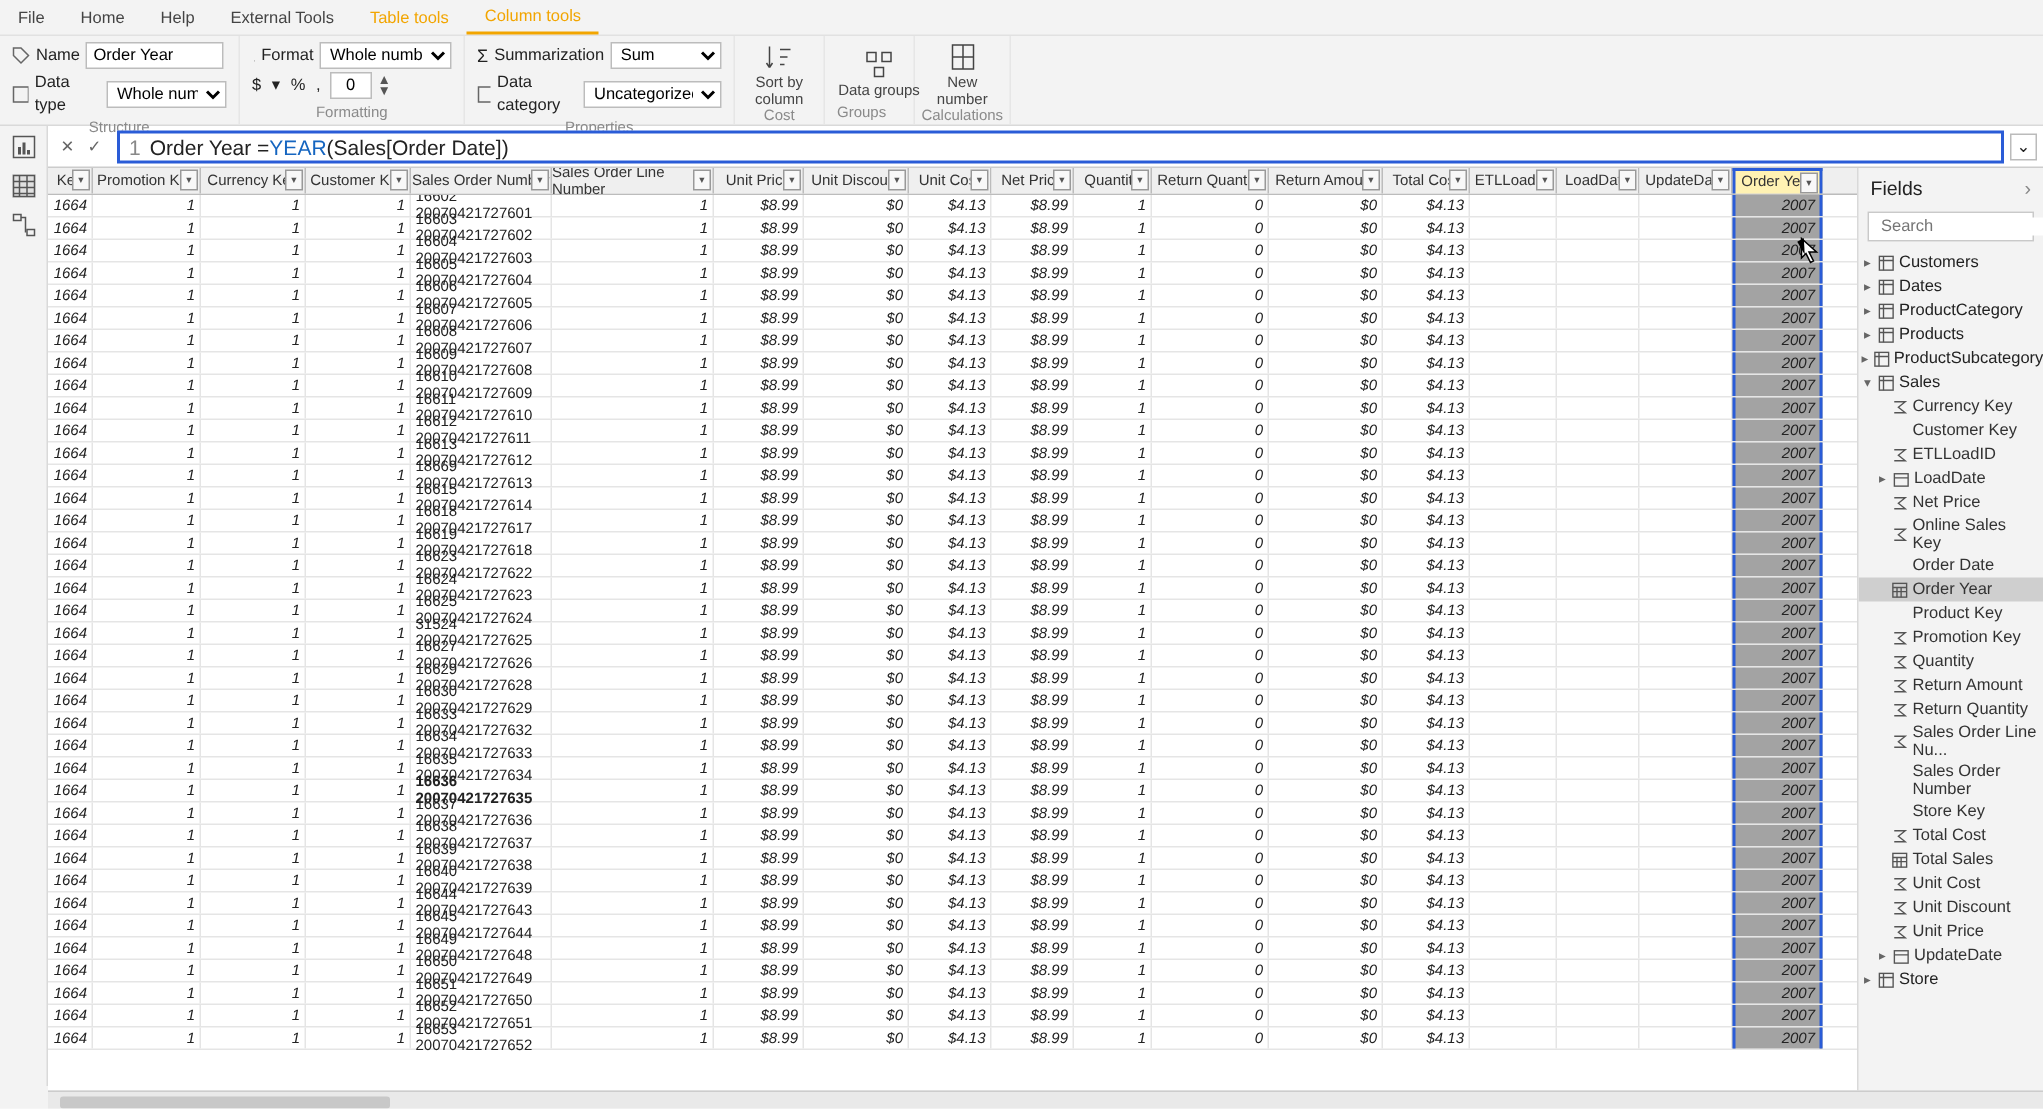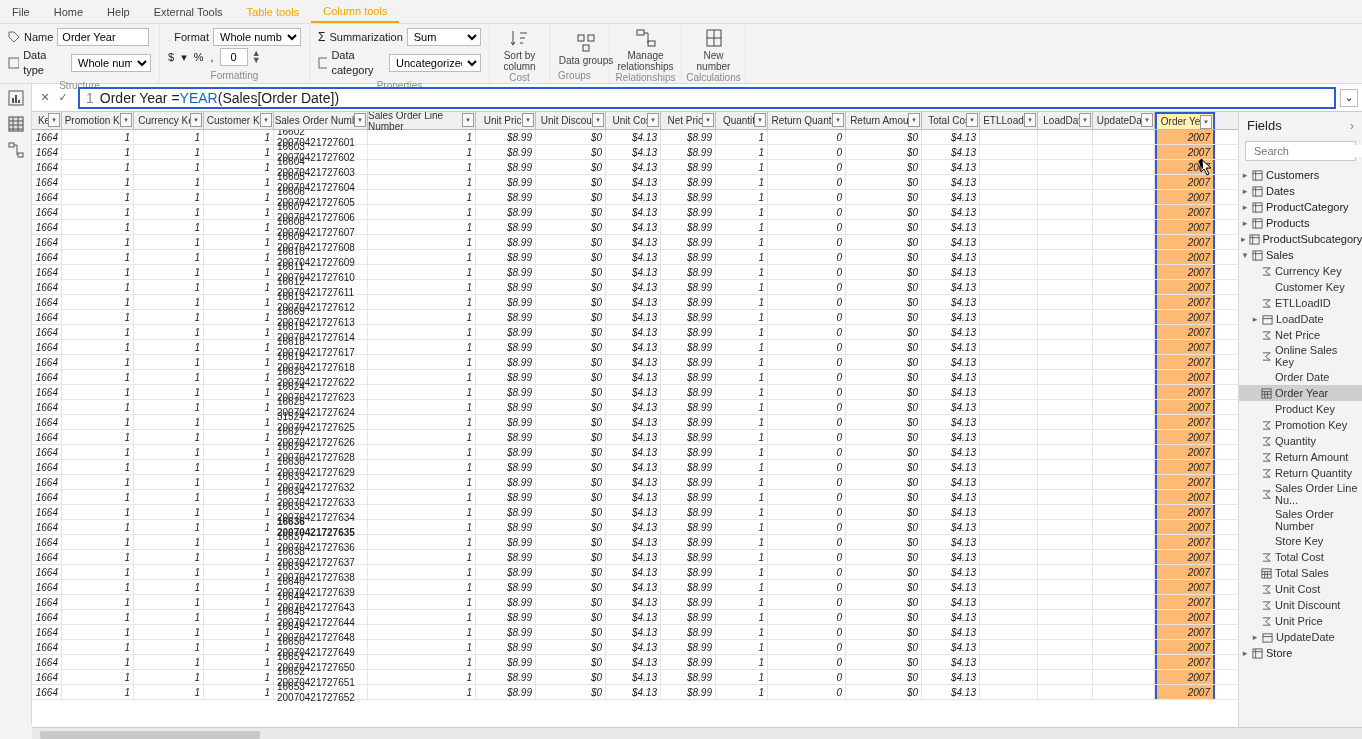--- a/index.html
+++ b/index.html
@@ -37,21 +37,21 @@
 .main { display: flex; height: 615px; position: relative; }
 .grid-wrap { flex: 1; overflow: hidden; position: relative; background: #fff; margin-left: 32px; }
 .grid-header { display: flex; height: 18px; background: #efefef; border-bottom: 1px solid #bcbcbc; }
 .gh { border-right: 1px solid #bcbcbc; display: flex; align-items: center; justify-content: center; position: relative; font-size: 10px; color: #333; background: #efefef; }
 .gh .dd { position: absolute; right: 1px; top: 1px; width: 12px; height: 14px; border: 1px solid #999; display:flex;align-items:center;justify-content:center;font-size:7px;color:#555;background:#f8f8f8;}
 .gh.highlight { background: #fff2b3; border-left: 2px solid #2a5cd7; border-right: 2px solid #2a5cd7; border-top: 2px solid #2a5cd7; }
 .grid-body { overflow: auto; height: 583px; }
 .gr { display: flex; height: 15px; border-bottom: 1px solid #e5e5e5; font-size: 10px; }
 .gc { border-right: 1px solid #e5e5e5; padding: 0 3px; display: flex; align-items: center; justify-content: flex-end; font-style: italic; color: #222; }
 .gc.l { justify-content: flex-start; font-style: normal; }
-.gc.hl { background: #fdba74; border-left: 2px solid #2a5cd7; border-right: 2px solid #2a5cd7; }
+.gc.hl { background: #a3a3a3; border-left: 2px solid #2a5cd7; border-right: 2px solid #2a5cd7; }
 .scroll-stub { height: 14px; background: #e9e9e9; border-top: 1px solid #ccc; position: relative; margin-left:32px;}
 .scroll-stub::before { content:""; position:absolute; left:8px; top:3px; width:220px; height:8px; background:#c8c8c8; border-radius:2px;}
 
 
 .fields { width: 124px; min-width:124px; background: #f3f3f3; border-left: 1px solid #d9d9d9; display: flex; flex-direction: column; }
 .fields-h { padding: 6px 8px; font-size: 13px; color: #222; display:flex; justify-content:space-between; align-items:center;}
 .fields-search { margin: 2px 6px 6px 6px; height: 20px; border: 1px solid #c9c9c9; background: #fff; display: flex; align-items: center; padding: 0 4px; color: #888; gap:4px;}
 .fields-search input { border:none; outline:none; flex:1; font-size:11px; color:#444;}
 .field-list { flex:1; overflow:auto; }
 .fl-item { display:flex; align-items:center; min-height:16px; padding: 1px 4px 1px 2px; cursor:pointer; gap:3px;}
@@ -147,32 +147,20 @@
           <rect x="2" y="2" width="6" height="6" fill="none" stroke="#444"></rect>
           <rect x="12" y="2" width="6" height="6" fill="none" stroke="#444"></rect>
           <rect x="7" y="12" width="6" height="6" fill="none" stroke="#444"></rect>
         </svg>
       <span>Data
 groups</span>
     </div>
     <div class="ribbon-caption">Groups</div>
   </div>
 
-  <div class="ribbon-group" style="width:72px;align-items:center">
-    <div class="ribbon-btn" style="width:68px">
-      <svg>
-          <rect x="1" y="2" width="7" height="5" fill="none" stroke="#444"></rect>
-          <rect x="12" y="13" width="7" height="5" fill="none" stroke="#444"></rect>
-          <path d="M8 5h4v10" fill="none" stroke="#444"></path>
-        </svg>
-      <span>Manage
-relationships</span>
-    </div>
-    <div class="ribbon-caption">Relationships</div>
-  </div>
 
   <div class="ribbon-group" style="width:64px;align-items:center">
     <div class="ribbon-btn">
       <svg>
           <rect x="3" y="2" width="14" height="16" fill="none" stroke="#444"></rect>
           <path d="M10 2v16M3 10h14" stroke="#444"></path>
         </svg>
       <span>New
 number</span>
     </div>

